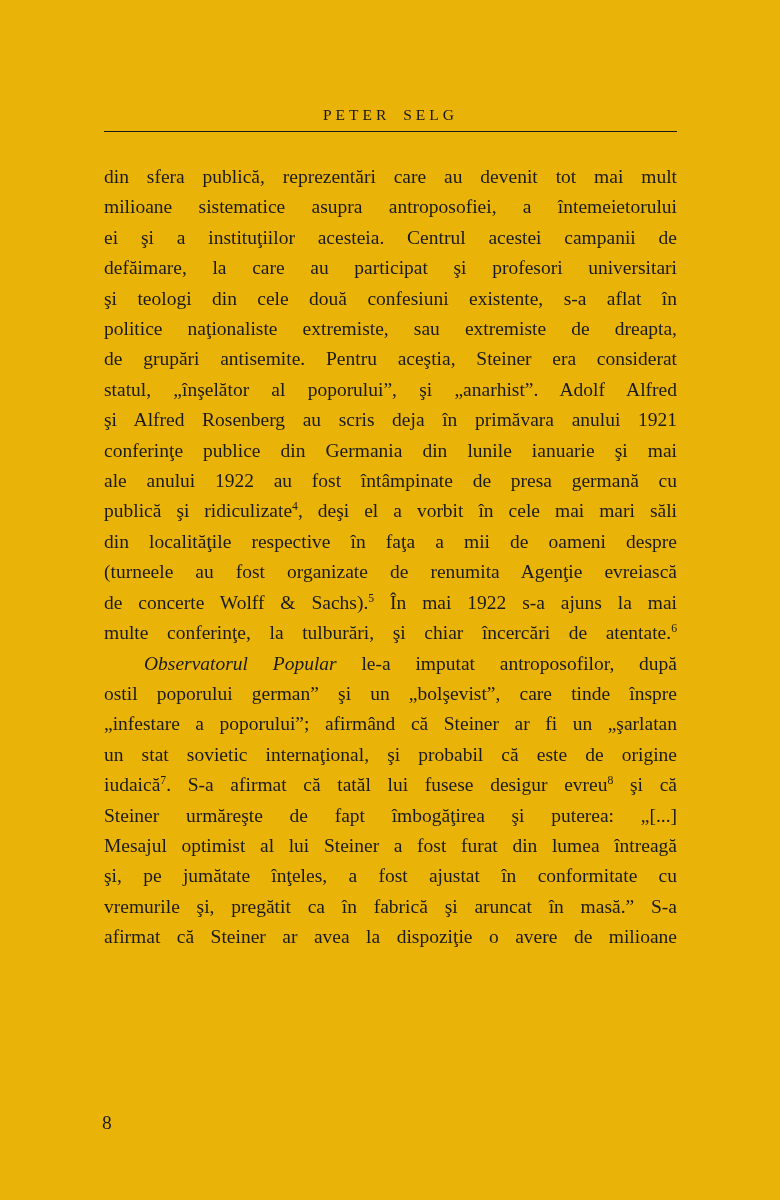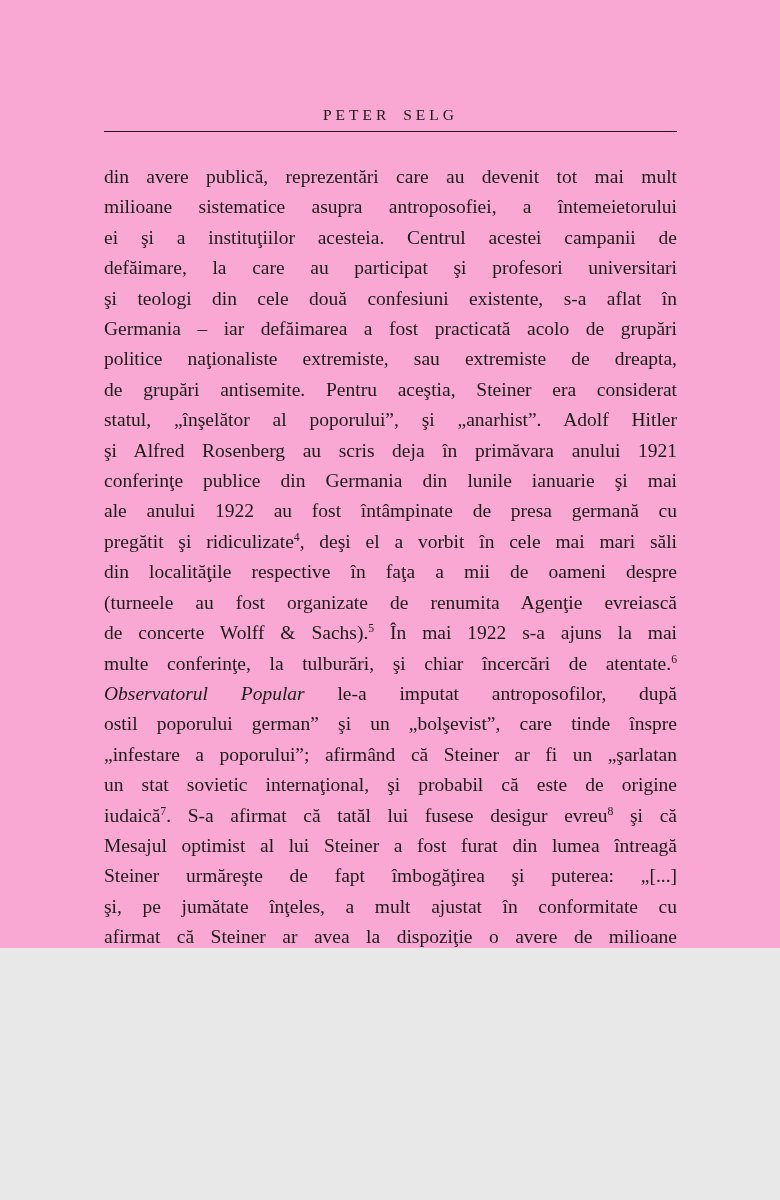--- a/index.html
+++ b/index.html
@@ -1,22 +1,22 @@
 <!DOCTYPE html>
 <html><head>
 <meta charset="utf-8">
 <style>
   * { box-sizing: border-box; }
   html, body { margin: 0; padding: 0; background: #e8e8e8; }
   .page {
     position: relative;
     width: 780px;
-    height: 948px;
+    height: 1200px;
     margin: 0 auto;
-    background: #f9a8d4;
+    background: #eab308;
     color: #1c1c1c;
     font-family: "Liberation Serif", "DejaVu Serif", serif;
     overflow: hidden;
   }
   .running-header {
     position: absolute;
     top: 106px;
     left: 104px;
     width: 573px;
     text-align: center;
@@ -44,58 +44,57 @@
   }
   .body-line {
     text-align: justify;
     text-align-last: justify;
   }
   .body-line sup {
     font-size: 0.6em;
     line-height: 0;
     vertical-align: super;
   }
-  .italic { font-style: italic; }
+  .italic { font-style: italic; margin-left: 40px; }
   .page-number {
     position: absolute;
     top: 1112px;
     left: 102px;
     font-size: 19.5px;
     color: #1b1b1b;
   }
 </style>
 </head>
 <body>
 
 <div class="page">
   <div class="running-header">PETER SELG</div>
   <div class="header-rule"></div>
   <div class="body-text">
-      <div class="body-line"><span>din avere publică, reprezentări care au devenit tot mai mult</span></div>
+      <div class="body-line"><span>din sfera publică, reprezentări care au devenit tot mai mult</span></div>
       <div class="body-line"><span>milioane sistematice asupra antroposofiei, a întemeietorului</span></div>
       <div class="body-line"><span>ei şi a instituţiilor acesteia. Centrul acestei campanii de</span></div>
       <div class="body-line"><span>defăimare, la care au participat şi profesori universitari</span></div>
       <div class="body-line"><span>şi teologi din cele două confesiuni existente, s-a aflat în</span></div>
-      <div class="body-line"><span>Germania – iar defăimarea a fost practicată acolo de grupări</span></div>
       <div class="body-line"><span>politice naţionaliste extremiste, sau extremiste de dreapta,</span></div>
       <div class="body-line"><span>de grupări antisemite. Pentru aceştia, Steiner era considerat</span></div>
-      <div class="body-line"><span>statul, „înşelător al poporului”, şi „anarhist”. Adolf Hitler</span></div>
+      <div class="body-line"><span>statul, „înşelător al poporului”, şi „anarhist”. Adolf Alfred</span></div>
       <div class="body-line"><span>şi Alfred Rosenberg au scris deja în primăvara anului 1921</span></div>
       <div class="body-line"><span>conferinţe publice din Germania din lunile ianuarie şi mai</span></div>
       <div class="body-line"><span>ale anului 1922 au fost întâmpinate de presa germană cu</span></div>
-      <div class="body-line"><span>pregătit şi ridiculizate</span><sup>4</sup><span>, deşi el a vorbit în cele mai mari săli</span></div>
+      <div class="body-line"><span>publică şi ridiculizate</span><sup>4</sup><span>, deşi el a vorbit în cele mai mari săli</span></div>
       <div class="body-line"><span>din localităţile respective în faţa a mii de oameni despre</span></div>
       <div class="body-line"><span>(turneele au fost organizate de renumita Agenţie evreiască</span></div>
       <div class="body-line"><span>de concerte Wolff &amp; Sachs).</span><sup>5</sup><span> În mai 1922 s-a ajuns la mai</span></div>
       <div class="body-line"><span>multe conferinţe, la tulburări, şi chiar încercări de atentate.</span><sup>6</sup></div>
       <div class="body-line"><span class="italic">Observatorul Popular</span><span> le-a imputat antroposofilor, după</span></div>
       <div class="body-line"><span>ostil poporului german” şi un „bolşevist”, care tinde înspre</span></div>
       <div class="body-line"><span>„infestare a poporului”; afirmând că Steiner ar fi un „şarlatan</span></div>
       <div class="body-line"><span>un stat sovietic internaţional, şi probabil că este de origine</span></div>
       <div class="body-line"><span>iudaică</span><sup>7</sup><span>. S-a afirmat că tatăl lui fusese desigur evreu</span><sup>8</sup><span> şi că</span></div>
+      <div class="body-line"><span>Steiner urmăreşte de fapt îmbogăţirea şi puterea: „[...]</span></div>
       <div class="body-line"><span>Mesajul optimist al lui Steiner a fost furat din lumea întreagă</span></div>
-      <div class="body-line"><span>Steiner urmăreşte de fapt îmbogăţirea şi puterea: „[...]</span></div>
-      <div class="body-line"><span>şi, pe jumătate înţeles, a mult ajustat în conformitate cu</span></div>
+      <div class="body-line"><span>şi, pe jumătate înţeles, a fost ajustat în conformitate cu</span></div>
+      <div class="body-line"><span>vremurile şi, pregătit ca în fabrică şi aruncat în masă.” S-a</span></div>
       <div class="body-line"><span>afirmat că Steiner ar avea la dispoziţie o avere de milioane</span></div>
-      <div class="body-line"><span>vremurile şi, pregătit ca în fabrică şi aruncat în masă.” S-a</span></div>
     </div>
   <div class="page-number">8</div>
 </div>
 
 </body></html>

